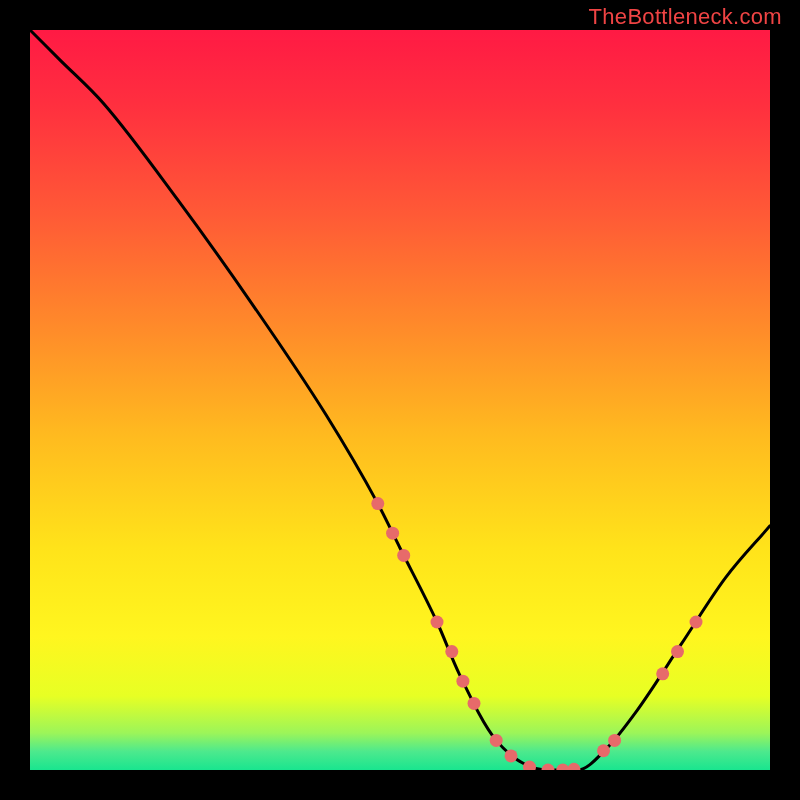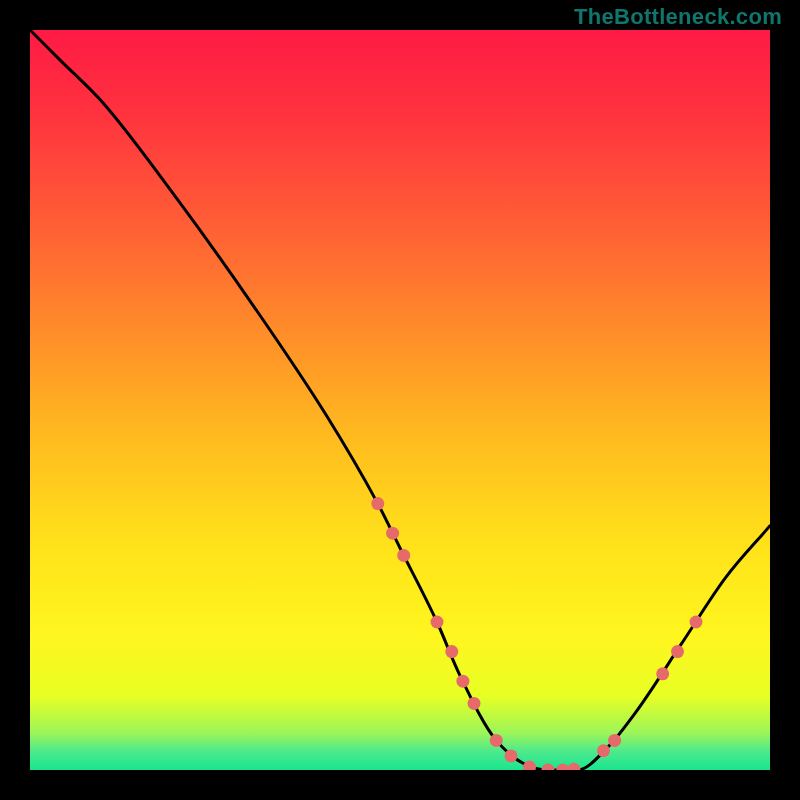--- a/index.html
+++ b/index.html
@@ -13,23 +13,23 @@
   }
   .root {
     position: relative;
     width: 800px;
     height: 800px;
   }
   .watermark {
     position: absolute;
     top: 4px;
     right: 18px;
-    color: #0f766e;
+    color: #ef4444;
     font-size: 22px;
-    font-weight: 700;
+    font-weight: 400;
     letter-spacing: 0.3px;
     z-index: 30;
     margin-left: 13px;
   }
   .plot-frame {
     position: absolute;
     left: 30px;
     top: 30px;
     width: 740px;
     height: 740px;

